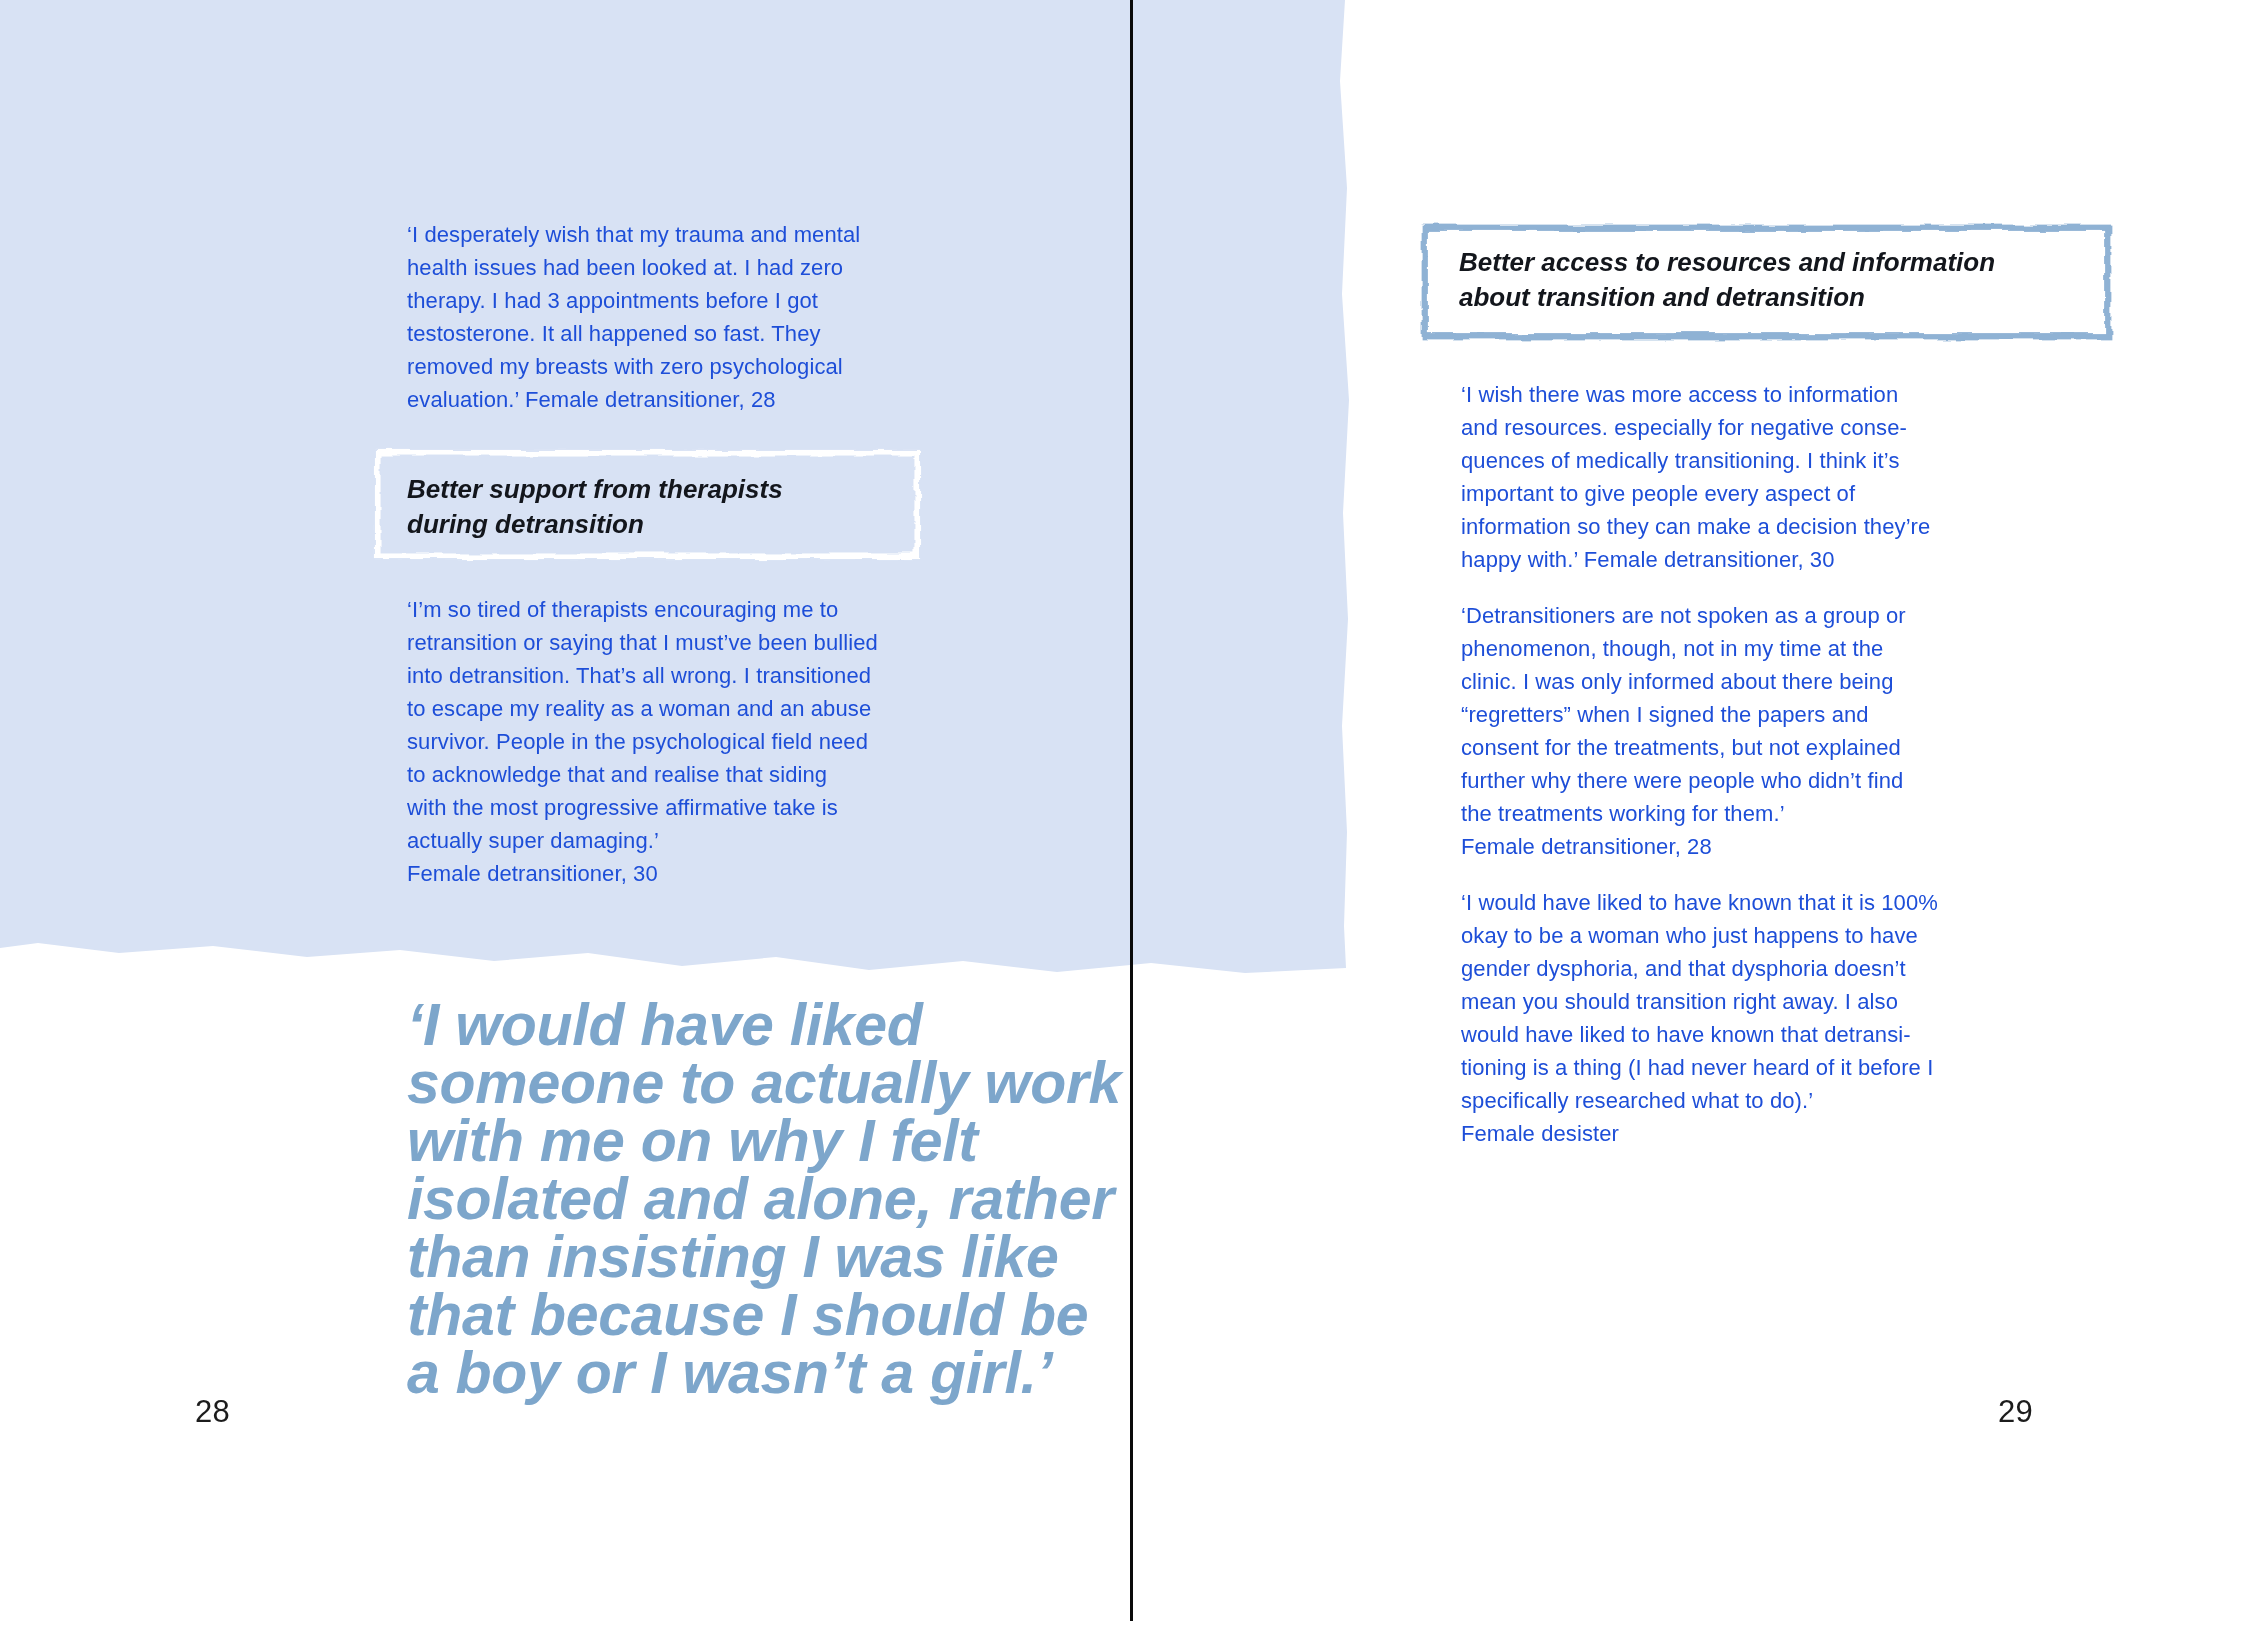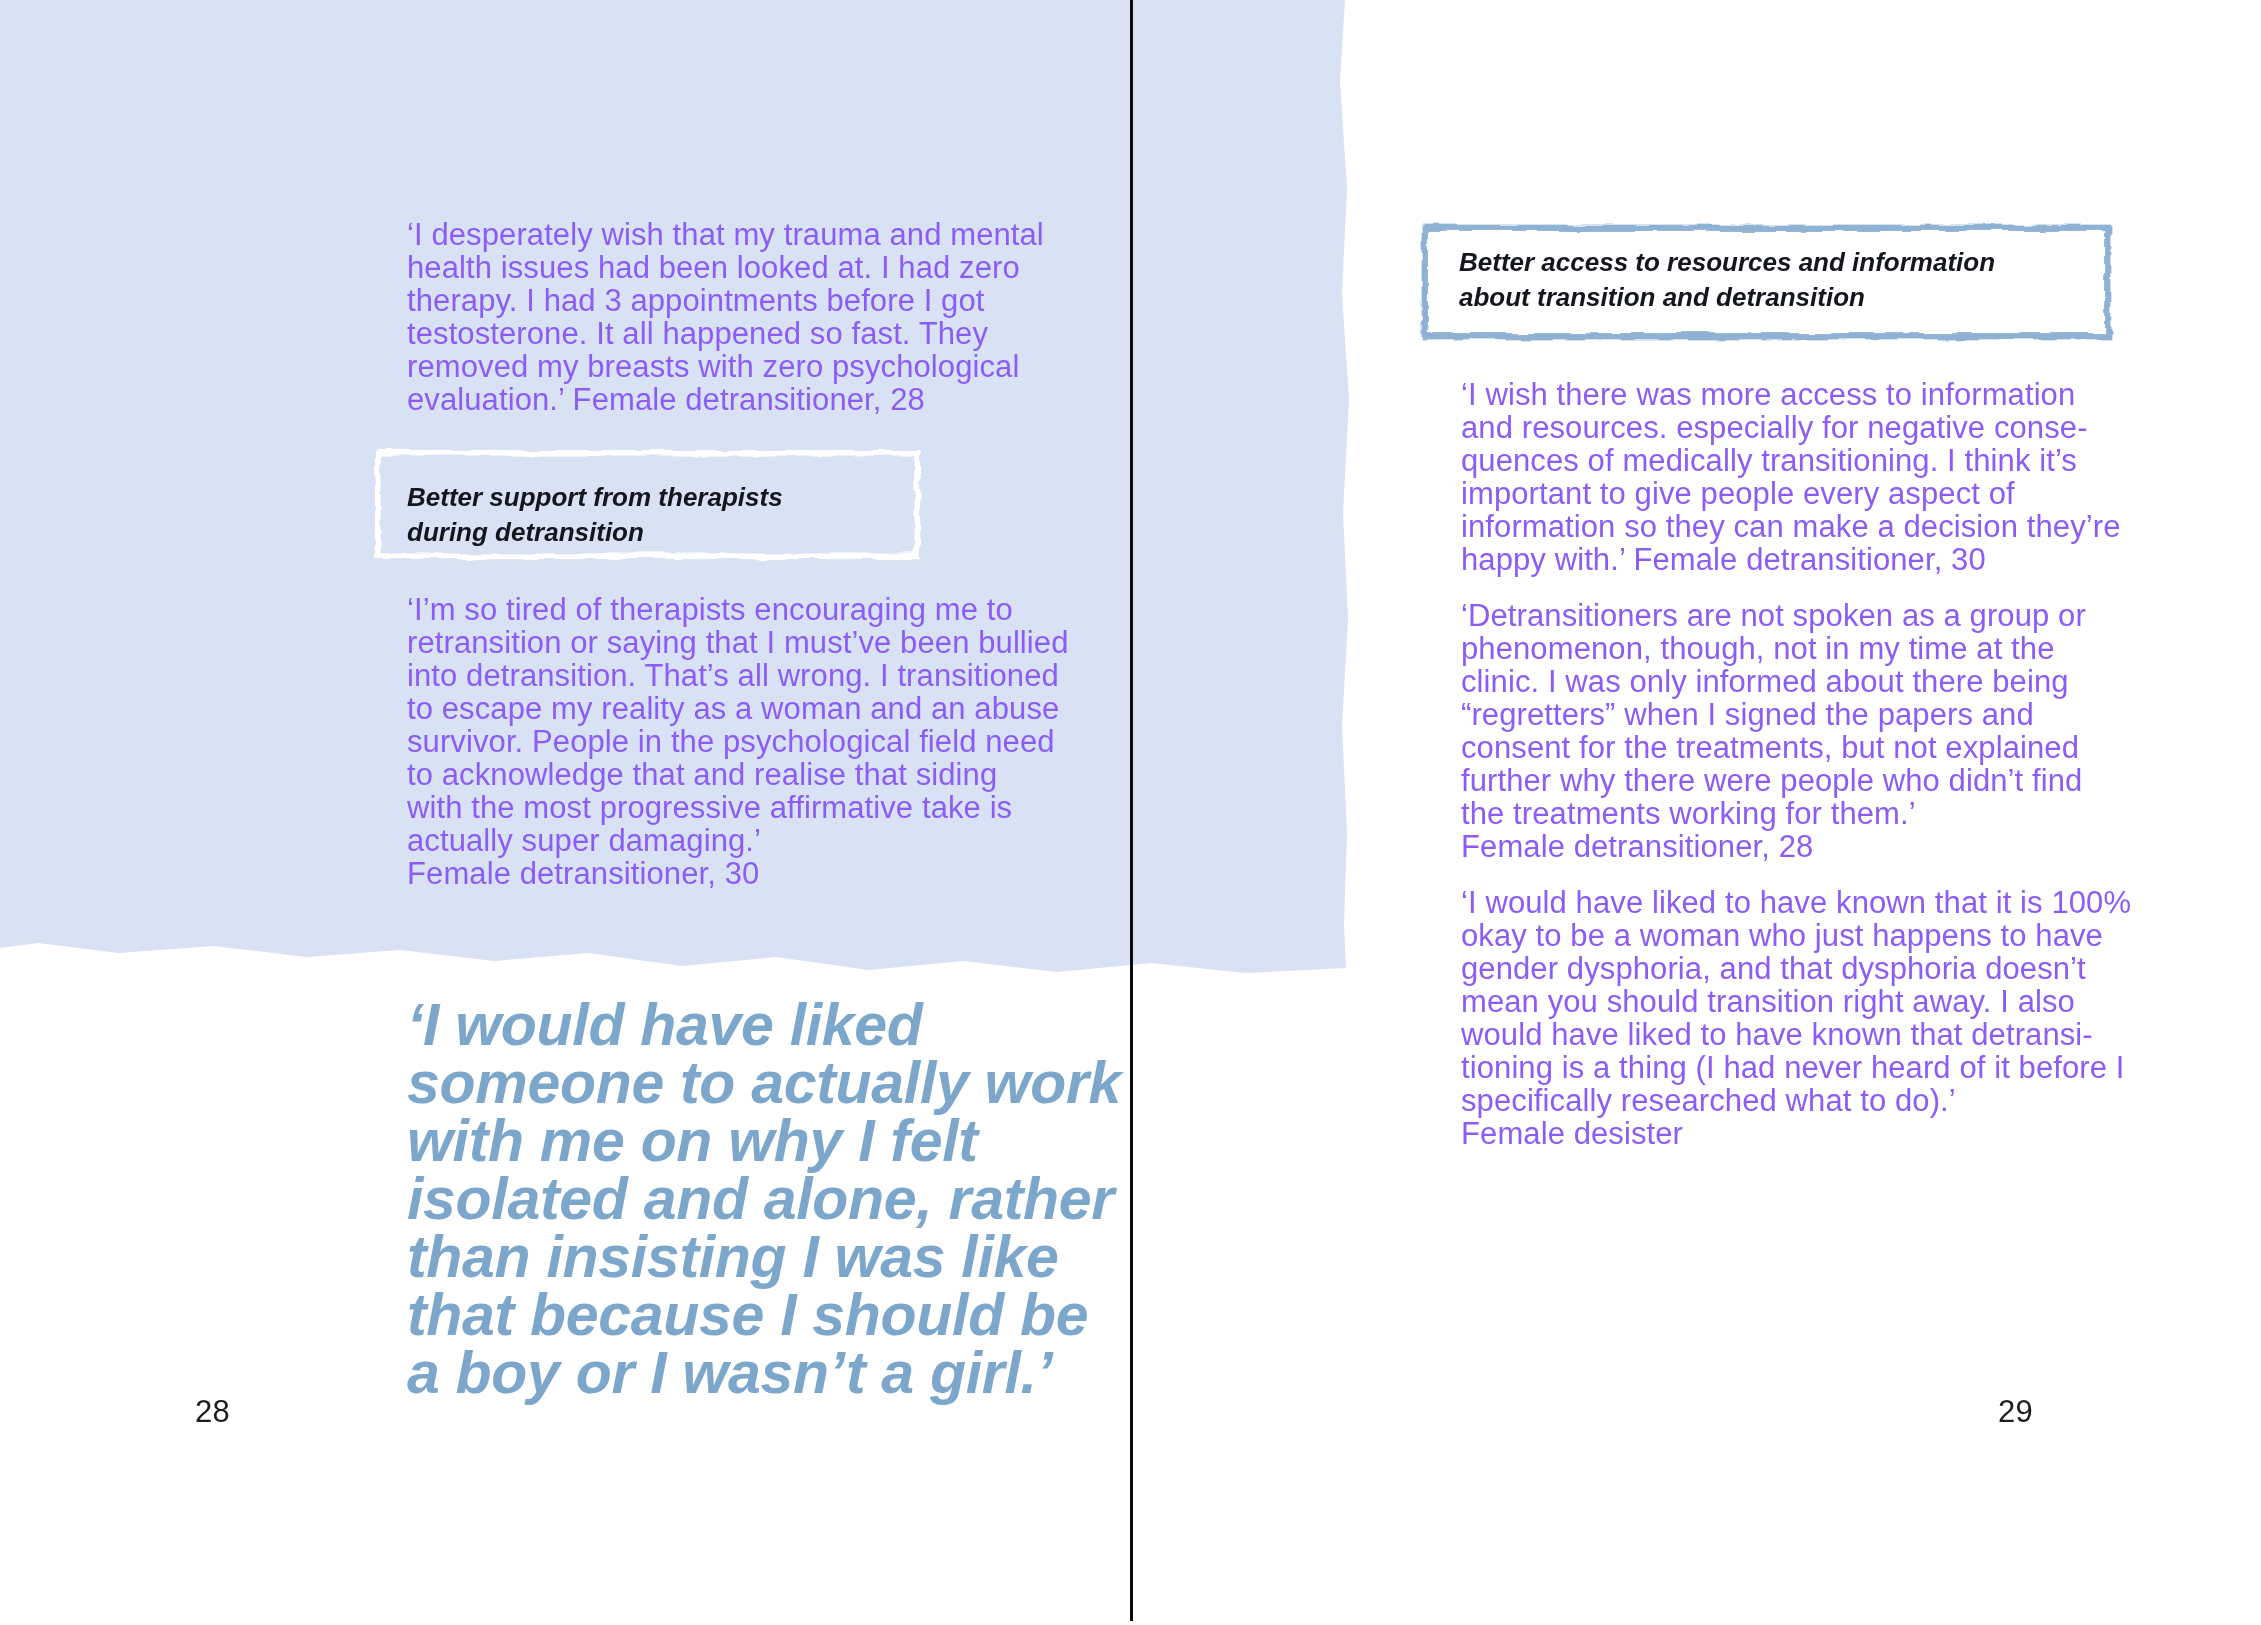--- a/index.html
+++ b/index.html
@@ -26,43 +26,43 @@
   }
 
   .divider{
     position:absolute;left:1130px;top:0;width:2.5px;height:1621px;
     background:#0a0a0a;
   }
 
   .body-text{
     position:absolute;
     margin:0;
-    font-size:31px;
+    font-size:22px;
     line-height:33px;
-    color:#8b5cf6;
+    color:#1d4ed8;
     white-space:pre-line;
     letter-spacing:0.1px;
   }
 
   .pull-quote{
     position:absolute;
     left:407px;top:996px;width:763px;
     font-size:59px;line-height:58px;
     font-weight:700;font-style:italic;
     color:#7da6cb;
     white-space:pre-line;
     letter-spacing:-0.3px;
   }
 
   .hbox{position:absolute;}
   .hbox-left{left:374px;top:449px;width:547px;height:111px;}
   .hbox-right{left:1421px;top:224px;width:691px;height:116px;background:#ffffff;}
   .border-svg{position:absolute;left:0;top:0;width:100%;height:100%;overflow:visible;}
   .hbox-text{
-    position:absolute;left:33px;top:31px;right:12.5px;
+    position:absolute;left:33px;top:23px;right:12.5px;
     font-size:26px;line-height:35px;
     font-weight:700;font-style:italic;
     color:#13161c;
     white-space:pre-line;
   }
   .hbox-right .hbox-text{left:38px;top:21px;}
 
   .pagenum{
     position:absolute;
     font-size:31px;color:#1c1c1c;letter-spacing:0.3px;margin-left:10px;

